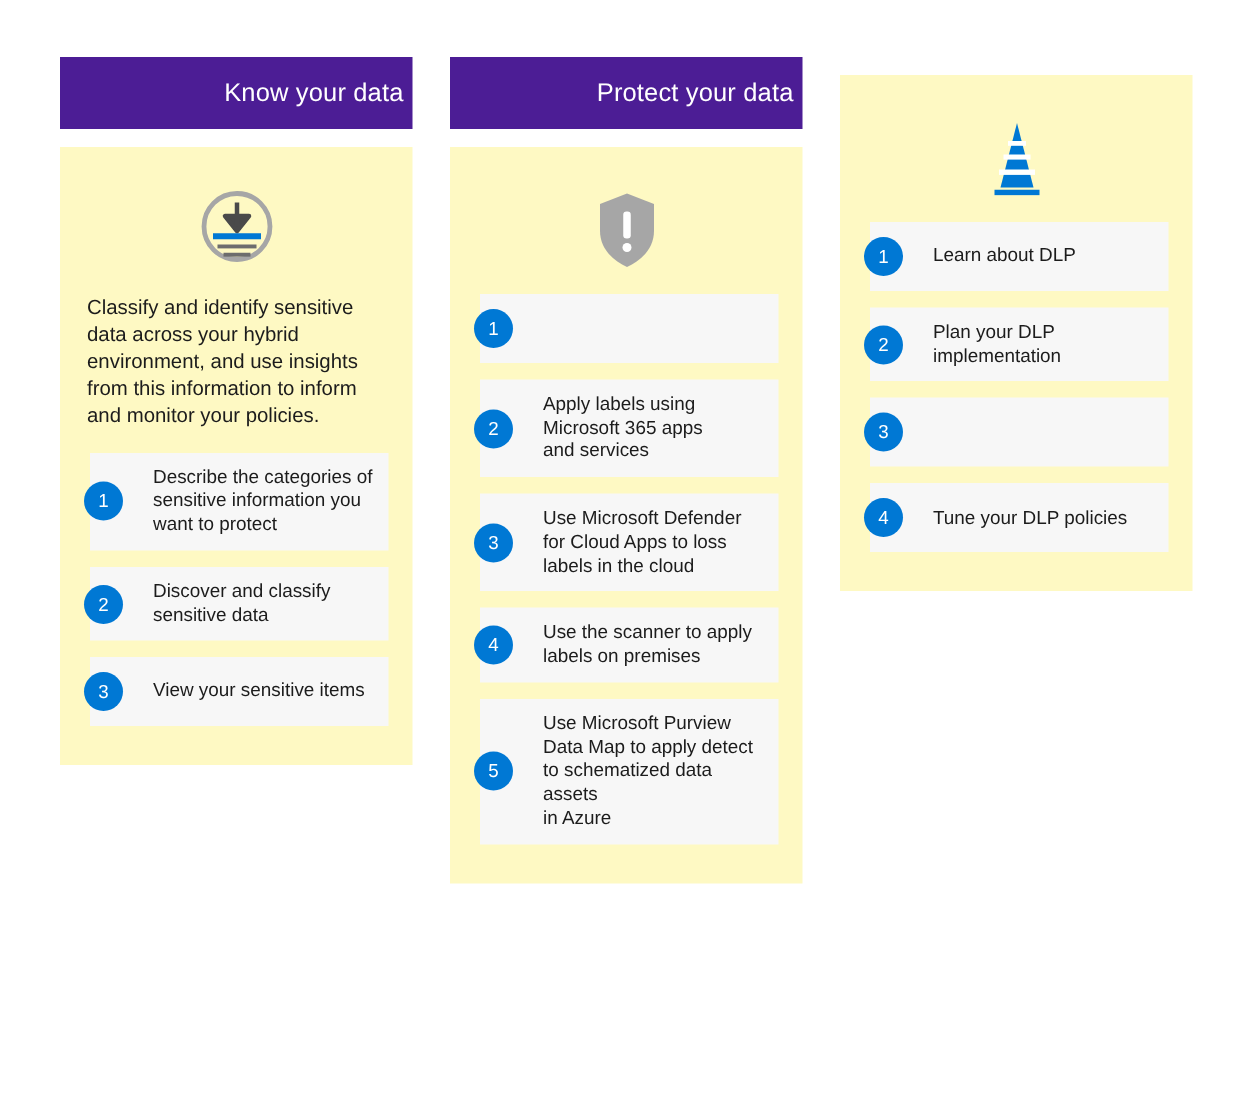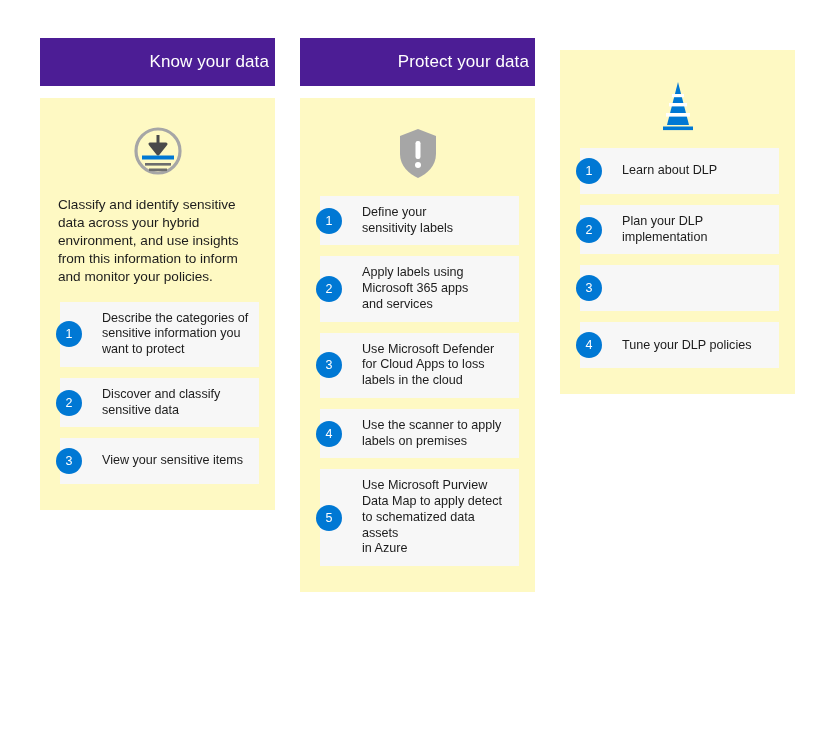--- a/index.html
+++ b/index.html
@@ -140,22 +140,20 @@
       <div class="icon-wrap">
         <svg width="64" height="64" viewBox="0 0 64 64" aria-hidden="true">
           <path d="M32 8 L50 15 L50 33 C50 45 41 53 32 57 C23 53 14 45 14 33 L14 15 Z" fill="#a6a6a6"></path>
           <rect x="29.5" y="20" width="5" height="18" rx="2.2" fill="#ffffff"></rect>
           <circle cx="32" cy="44" r="3" fill="#ffffff"></circle>
         </svg>
       </div>
       <div class="steps">
         <div class="step">
           <span class="step-num">1</span>
-          <span class="step-text">Define your
-sensitivity labels</span>
         </div>
         <div class="step">
           <span class="step-num">2</span>
           <span class="step-text">Apply labels using
 Microsoft 365 apps
 and services</span>
         </div>
         <div class="step">
           <span class="step-num">3</span>
           <span class="step-text">Use Microsoft Defender

